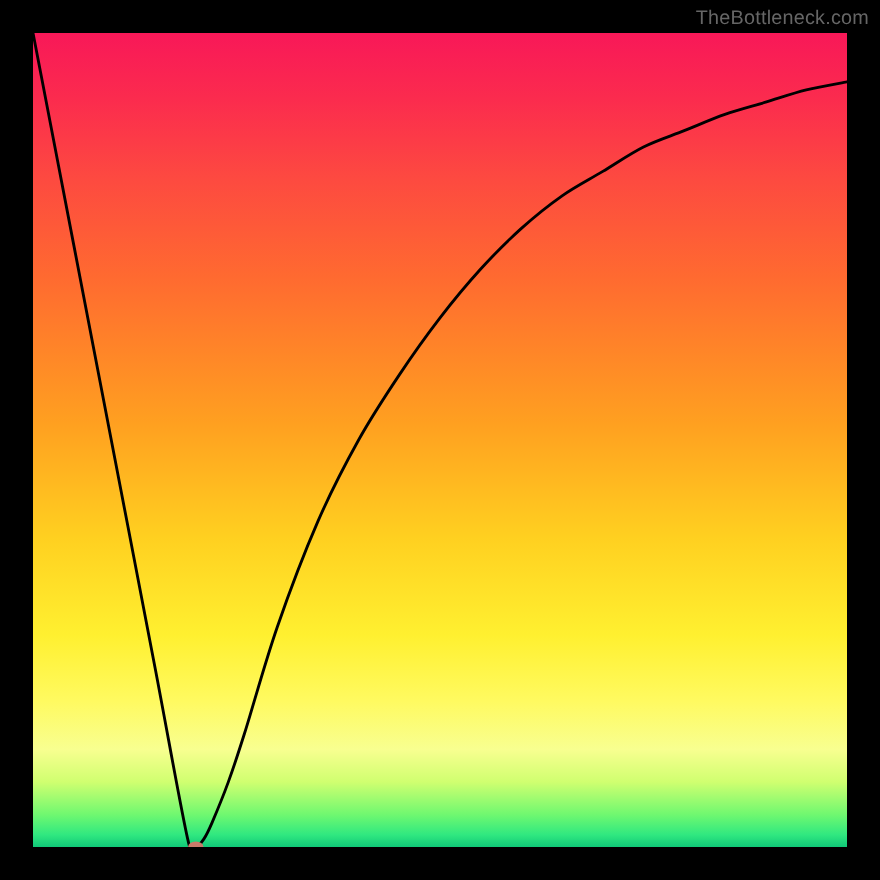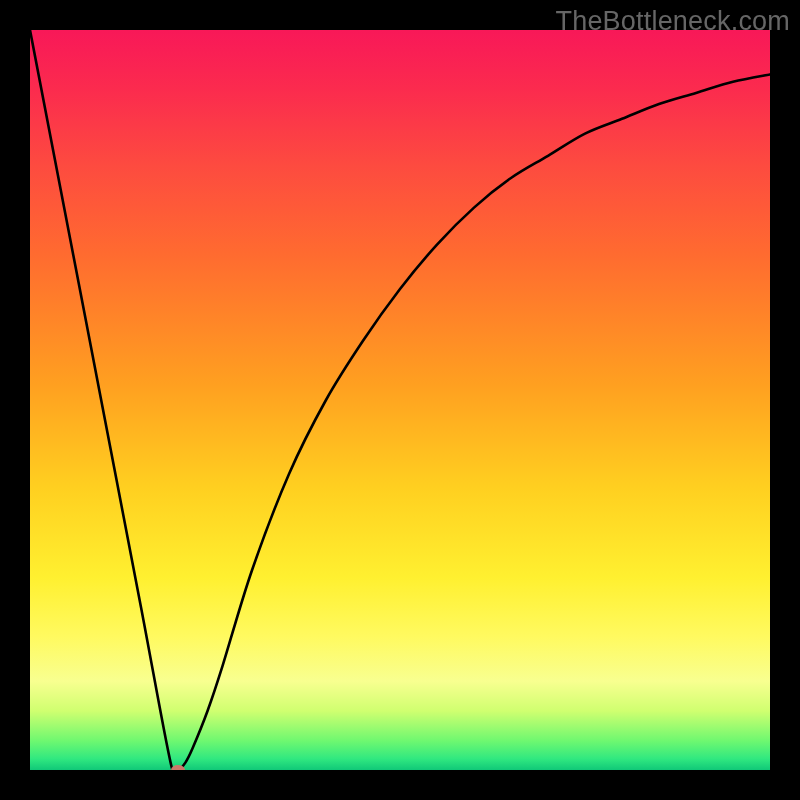--- a/index.html
+++ b/index.html
@@ -45,21 +45,21 @@
   }
   .curve-svg {
     position: absolute;
     inset: 0;
   }
   .watermark {
     position: absolute;
     top: 6px;
     right: 10px;
     color: #666;
-    font-size: 27px;
+    font-size: 18px;
     font-weight: 400;
     letter-spacing: 0.2px;
   }
 </style>
 </head>
 <body>
 
 <div class="frame">
   <div class="watermark">TheBottleneck.com</div>
 

